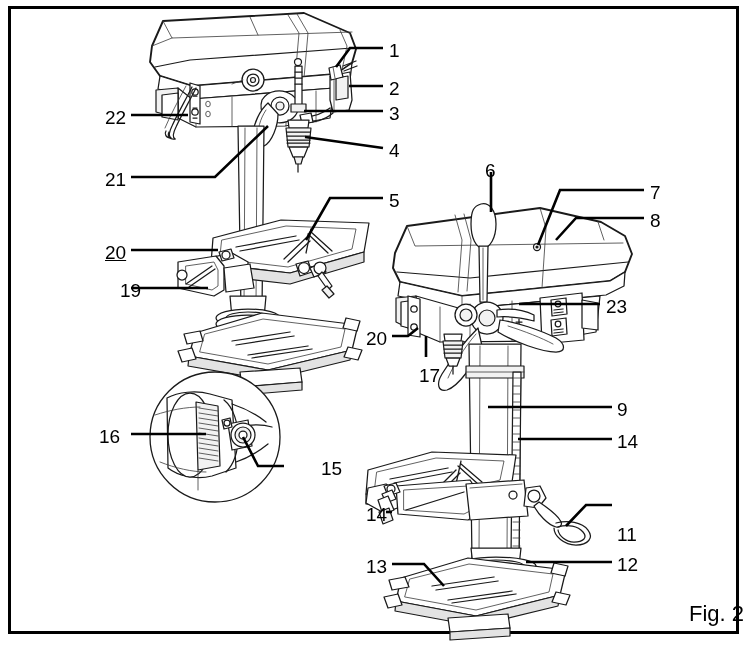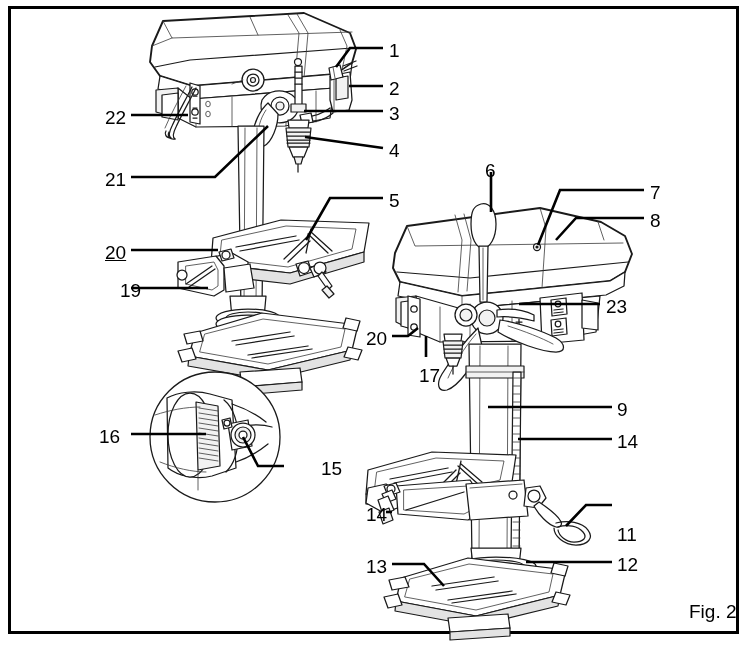--- a/index.html
+++ b/index.html
@@ -42,21 +42,21 @@
     font-family: "Liberation Sans", sans-serif;
     font-size: 19px;
     font-weight: 400;
     color: #000000;
     line-height: 1;
     white-space: nowrap;
   }
   .figlabel {
     position: absolute;
     font-family: "Liberation Sans", sans-serif;
-    font-size: 19px;
+    font-size: 22px;
     color: #000000;
     white-space: nowrap;
   }
   .leader {
     stroke: #000000;
     stroke-width: 2.6;
     fill: none;
     stroke-linecap: butt;
   }
   .ln   { stroke:#1a1a1a; fill:none; stroke-width:1.25; stroke-linejoin:round; stroke-linecap:round; }

